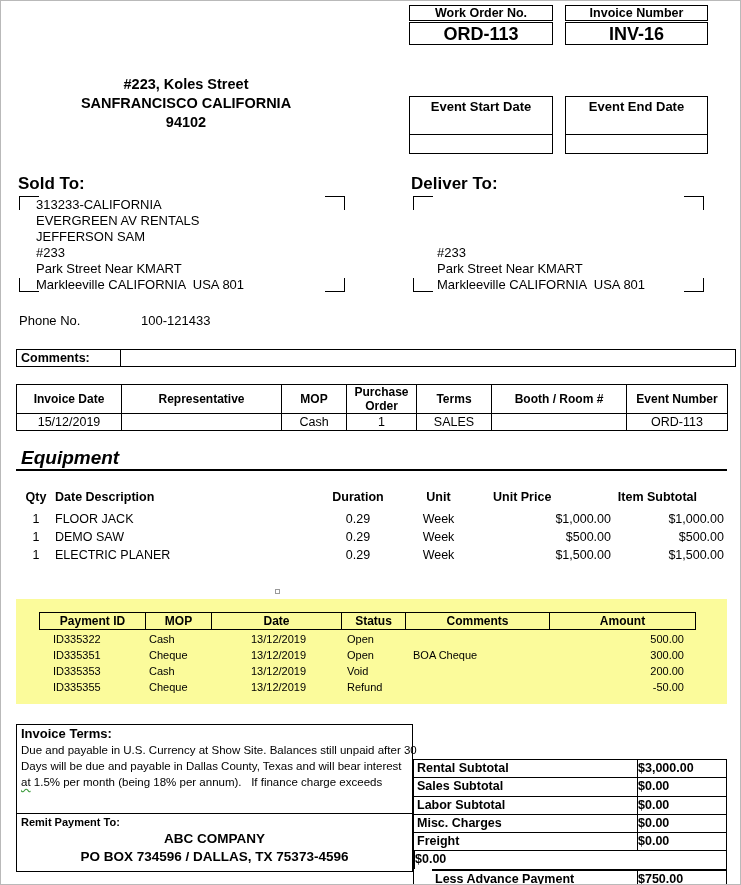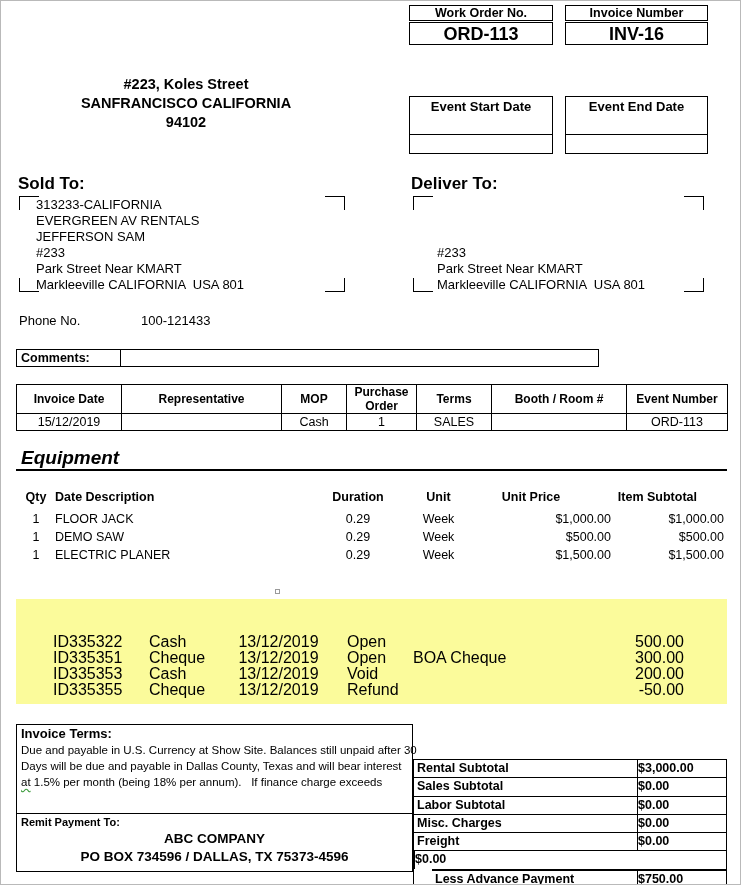--- a/index.html
+++ b/index.html
@@ -51,33 +51,33 @@
 
   .equip-title { font-weight:bold; font-style:italic; font-size:19px; }
   .equip-rule { border-top:2px solid #000; width:711px; }
 
   .eq-row { position:absolute; left:0; width:741px; height:16px; font-size:12.5px; }
   .eq-row.hd { font-weight:bold; }
   .eq-qty  { position:absolute; left:20px;  width:30px;  text-align:center; }
   .eq-desc { position:absolute; left:54px; }
   .eq-dur  { position:absolute; left:318px; width:78px;  text-align:center; }
   .eq-unit { position:absolute; left:405px; width:65px;  text-align:center; }
-  .eq-price-h { position:absolute; left:492px; width:76px; text-align:center; }
+  .eq-price-h { position:absolute; left:492px; width:76px; text-align:left; }
   .eq-sub-h   { position:absolute; left:608px; width:88px; text-align:right; }
   .eq-price   { position:absolute; left:510px; width:100px; text-align:right; }
   .eq-sub     { position:absolute; left:623px; width:100px; text-align:right; }
 
   .artifact-square { position:absolute; width:5px; height:5px; border:1px solid #9a9a9a; background:#fff; }
 
   .pay-highlight { position:absolute; }
   .pay-header { position:absolute; display:flex; }
   .pay-header .ph { border:1px solid #000; height:18px; line-height:16px; text-align:center;
                     font-weight:bold; font-size:12px; }
   .pay-header .ph + .ph { margin-left:-1px; }
-  .pay-row { position:absolute; left:0; width:741px; height:15px; font-size:16px;text-decoration:underline; }
+  .pay-row { position:absolute; left:0; width:741px; height:15px; font-size:11px;text-decoration:underline; }
   .p-id     { position:absolute; left:52px; }
   .p-mop    { position:absolute; left:148px; }
   .p-date   { position:absolute; left:212px; width:131px; text-align:center; }
   .p-status { position:absolute; left:346px; }
   .p-comm   { position:absolute; left:412px; }
   .p-amt    { position:absolute; left:553px; width:130px; text-align:right; }
 
   .terms-box { position:absolute; border:1px solid #000; }
   .terms-title { font-weight:bold; font-size:13px; }
   .terms-line { font-size:11.5px; white-space:pre; }
@@ -143,21 +143,21 @@
     <div></div>
     <div></div>
     <div>#233</div>
     <div>Park Street Near KMART</div>
     <div>Markleeville CALIFORNIA  USA 801</div>
   </div>
 
   <div class="abs small-label" style="left:18px; top:312px;">Phone No.</div>
   <div class="abs small-label" style="left:140px; top:312px;">100-121433</div>
 
-  <div class="comments-box" style="left:15px; top:348px; width:583px;">
+  <div class="comments-box" style="left:15px; top:348px; width:720px;">
     <div class="comments-label">Comments:</div>
     <div class="comments-value"></div>
   </div>
 
   <table class="info abs" style="left:15px; top:383px;">
     <colgroup>
       <col style="width:105px">
         <col style="width:160px">
         <col style="width:65px">
       <col style="width:70px">
@@ -220,20 +220,28 @@
     <span class="eq-dur">0.29</span>
     <span class="eq-unit">Week</span>
     <span class="eq-price">$1,500.00</span>
     <span class="eq-sub">$1,500.00</span>
   </div>
 
   <div class="artifact-square" style="left:274px; top:588px;"></div>
 
   <div class="pay-highlight" style="left:15px; top:598px; width:711px; height:105px; background:#FBFB9B;"></div>
 
+  <div class="pay-header" style="left:38px; top:611px;">
+    <div class="ph" style="width:107px;">Payment ID</div>
+    <div class="ph" style="width:67px;">MOP</div>
+    <div class="ph" style="width:131px;">Date</div>
+    <div class="ph" style="width:65px;">Status</div>
+    <div class="ph" style="width:145px;">Comments</div>
+    <div class="ph" style="width:147px;">Amount</div>
+  </div>
 
   <div class="pay-row" style="top:632px;">
     <span class="p-id">ID335322</span>
     <span class="p-mop">Cash</span>
     <span class="p-date">13/12/2019</span>
     <span class="p-status">Open</span>
     <span class="p-comm"></span>
     <span class="p-amt">500.00</span>
   </div>
   <div class="pay-row" style="top:648px;">

